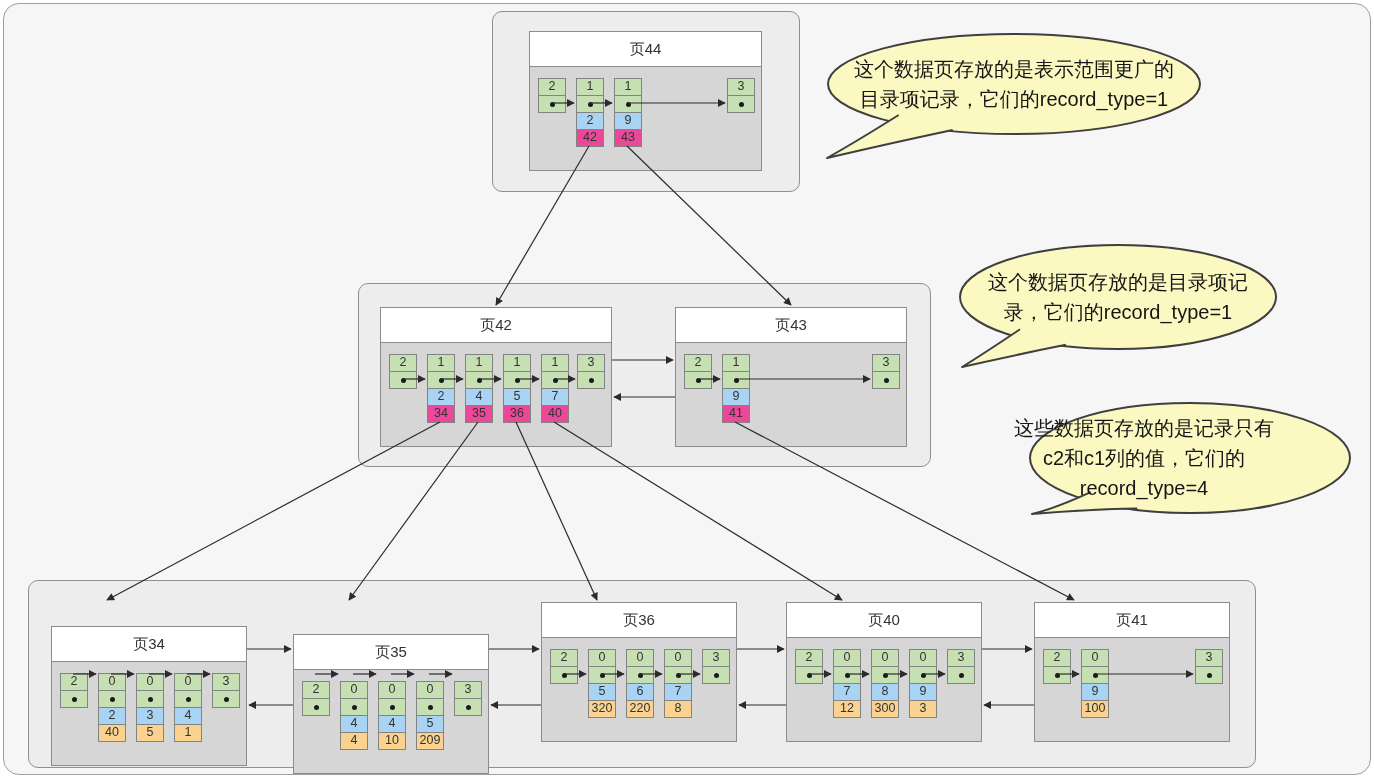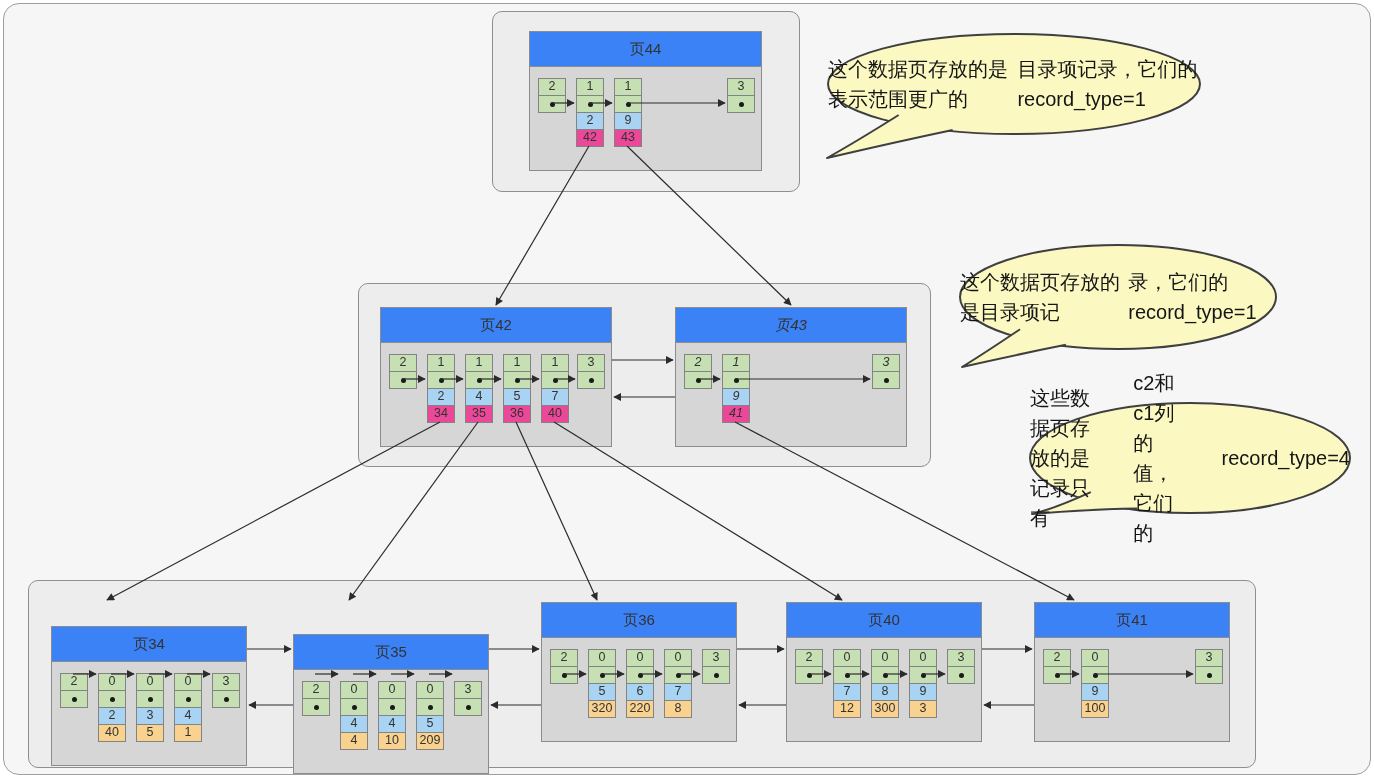--- a/index.html
+++ b/index.html
@@ -2,33 +2,33 @@
 <html><head>
 <meta charset="utf-8">
 <style>
   html,body{margin:0;padding:0;background:#ffffff;width:1374px;height:778px;overflow:hidden;
     font-family:"Liberation Sans","DejaVu Sans",sans-serif;}
   #frame{position:absolute;left:3px;top:3px;width:1366px;height:770px;background:#f6f6f6;
     border:1.5px solid #9e9e9e;border-radius:16px;}
   #stage{position:absolute;left:0;top:0;width:1374px;height:778px;}
   .group{position:absolute;background:#ededed;border:1.4px solid #8f8f8f;border-radius:10px;z-index:1;}
   .page{position:absolute;background:#d6d6d6;border:1px solid #8c8c8c;box-sizing:border-box;z-index:2;}
-  .page-header{width:100%;height:35px;box-sizing:border-box;background:#3b82f6;border-bottom:1px solid #8c8c8c;
+  .page-header{width:100%;height:35px;box-sizing:border-box;background:#ffffff;border-bottom:1px solid #8c8c8c;
     text-align:center;line-height:34px;font-size:15px;color:#333;}
   .record{position:absolute;width:28px;z-index:3;}
   .cell{box-sizing:border-box;width:28px;height:18px;border:1px solid #838383;margin-top:-1px;
     text-align:center;font-size:12.5px;line-height:15px;color:#333;}
   .cell:first-child{margin-top:0;}
   .green{background:#c6e0b4;} .blue{background:#a9d3f2;} .pink{background:#ec4899;} .orange{background:#f9d28f;}
   .dotcell{position:relative;}
   .dot{position:absolute;left:50%;top:50%;width:5px;height:5px;margin:-2.5px 0 0 -2.5px;
     background:#1a1a1a;border-radius:50%;}
   #arrows{position:absolute;left:0;top:0;width:1374px;height:778px;z-index:5;pointer-events:none;}
-  .bubble-text{position:absolute;display:flex;flex-direction:row;align-items:center;justify-content:center;
-    z-index:6;text-align:left;color:#151515;font-size:20px;line-height:30px;pointer-events:none;}
+  .bubble-text{position:absolute;display:flex;flex-direction:column;align-items:center;justify-content:center;
+    z-index:6;text-align:right;color:#151515;font-size:20px;line-height:30px;pointer-events:none;}
 </style>
 </head>
 <body>
 
 <div id="frame"></div>
 <div id="stage">
     <div class="group" style="left: 492px; top: 11px; width: 306px; height: 179px;"></div>
     <div class="group" style="left: 358px; top: 283px; width: 571px; height: 182px;"></div>
     <div class="group" style="left: 28px; top: 580px; width: 1226px; height: 186px;"></div>
     <div class="page" style="left: 529px; top: 31px; width: 233px; height: 140px;">
@@ -102,21 +102,21 @@
         <div class="cell blue">7</div>
         <div class="cell pink">40</div>
       </div>
       <div class="record" style="left: 196px; top: 46px;">
         <div class="cell green">3</div>
         <div class="cell green dotcell">
           <div class="dot"></div>
         </div>
       </div>
     </div>
-    <div class="page" style="left: 675px; top: 307px; width: 232px; height: 140px; font-style: italic;">
+    <div class="page" style="left: 675px; top: 307px; width: 232px; height: 140px;">
       <div class="page-header">页43</div>
       <div class="record" style="left: 8px; top: 46px;">
         <div class="cell green">2</div>
         <div class="cell green dotcell">
           <div class="dot"></div>
         </div>
       </div>
       <div class="record" style="left: 46px; top: 46px;">
         <div class="cell green">1</div>
         <div class="cell green dotcell">
@@ -312,21 +312,21 @@
       </div>
     </div>
     <div class="bubble-text" style="left: 828px; top: 34px; width: 372px; height: 100px;">
       <div>这个数据页存放的是表示范围更广的</div>
       <div>目录项记录，它们的record_type=1</div>
     </div>
     <div class="bubble-text" style="left: 960px; top: 245px; width: 316px; height: 104px;">
       <div>这个数据页存放的是目录项记</div>
       <div>录，它们的record_type=1</div>
     </div>
-    <div class="bubble-text" style="left: 1030px; top: 403px; width: 320px; height: 110px; gap: 36px;">
+    <div class="bubble-text" style="left: 984px; top: 403px; width: 320px; height: 110px;">
       <div>这些数据页存放的是记录只有</div>
       <div>c2和c1列的值，它们的</div>
       <div>record_type=4</div>
     </div>
   </div>
 <svg id="arrows" xmlns="http://www.w3.org/2000/svg">
   <defs>
     <marker id="ah" viewBox="0 0 10 10" refX="9" refY="5" markerWidth="7.5" markerHeight="6.5" orient="auto-start-reverse">
       <path d="M0,0 L10,5 L0,10 z" fill="#2b2b2b"></path>
     </marker>

